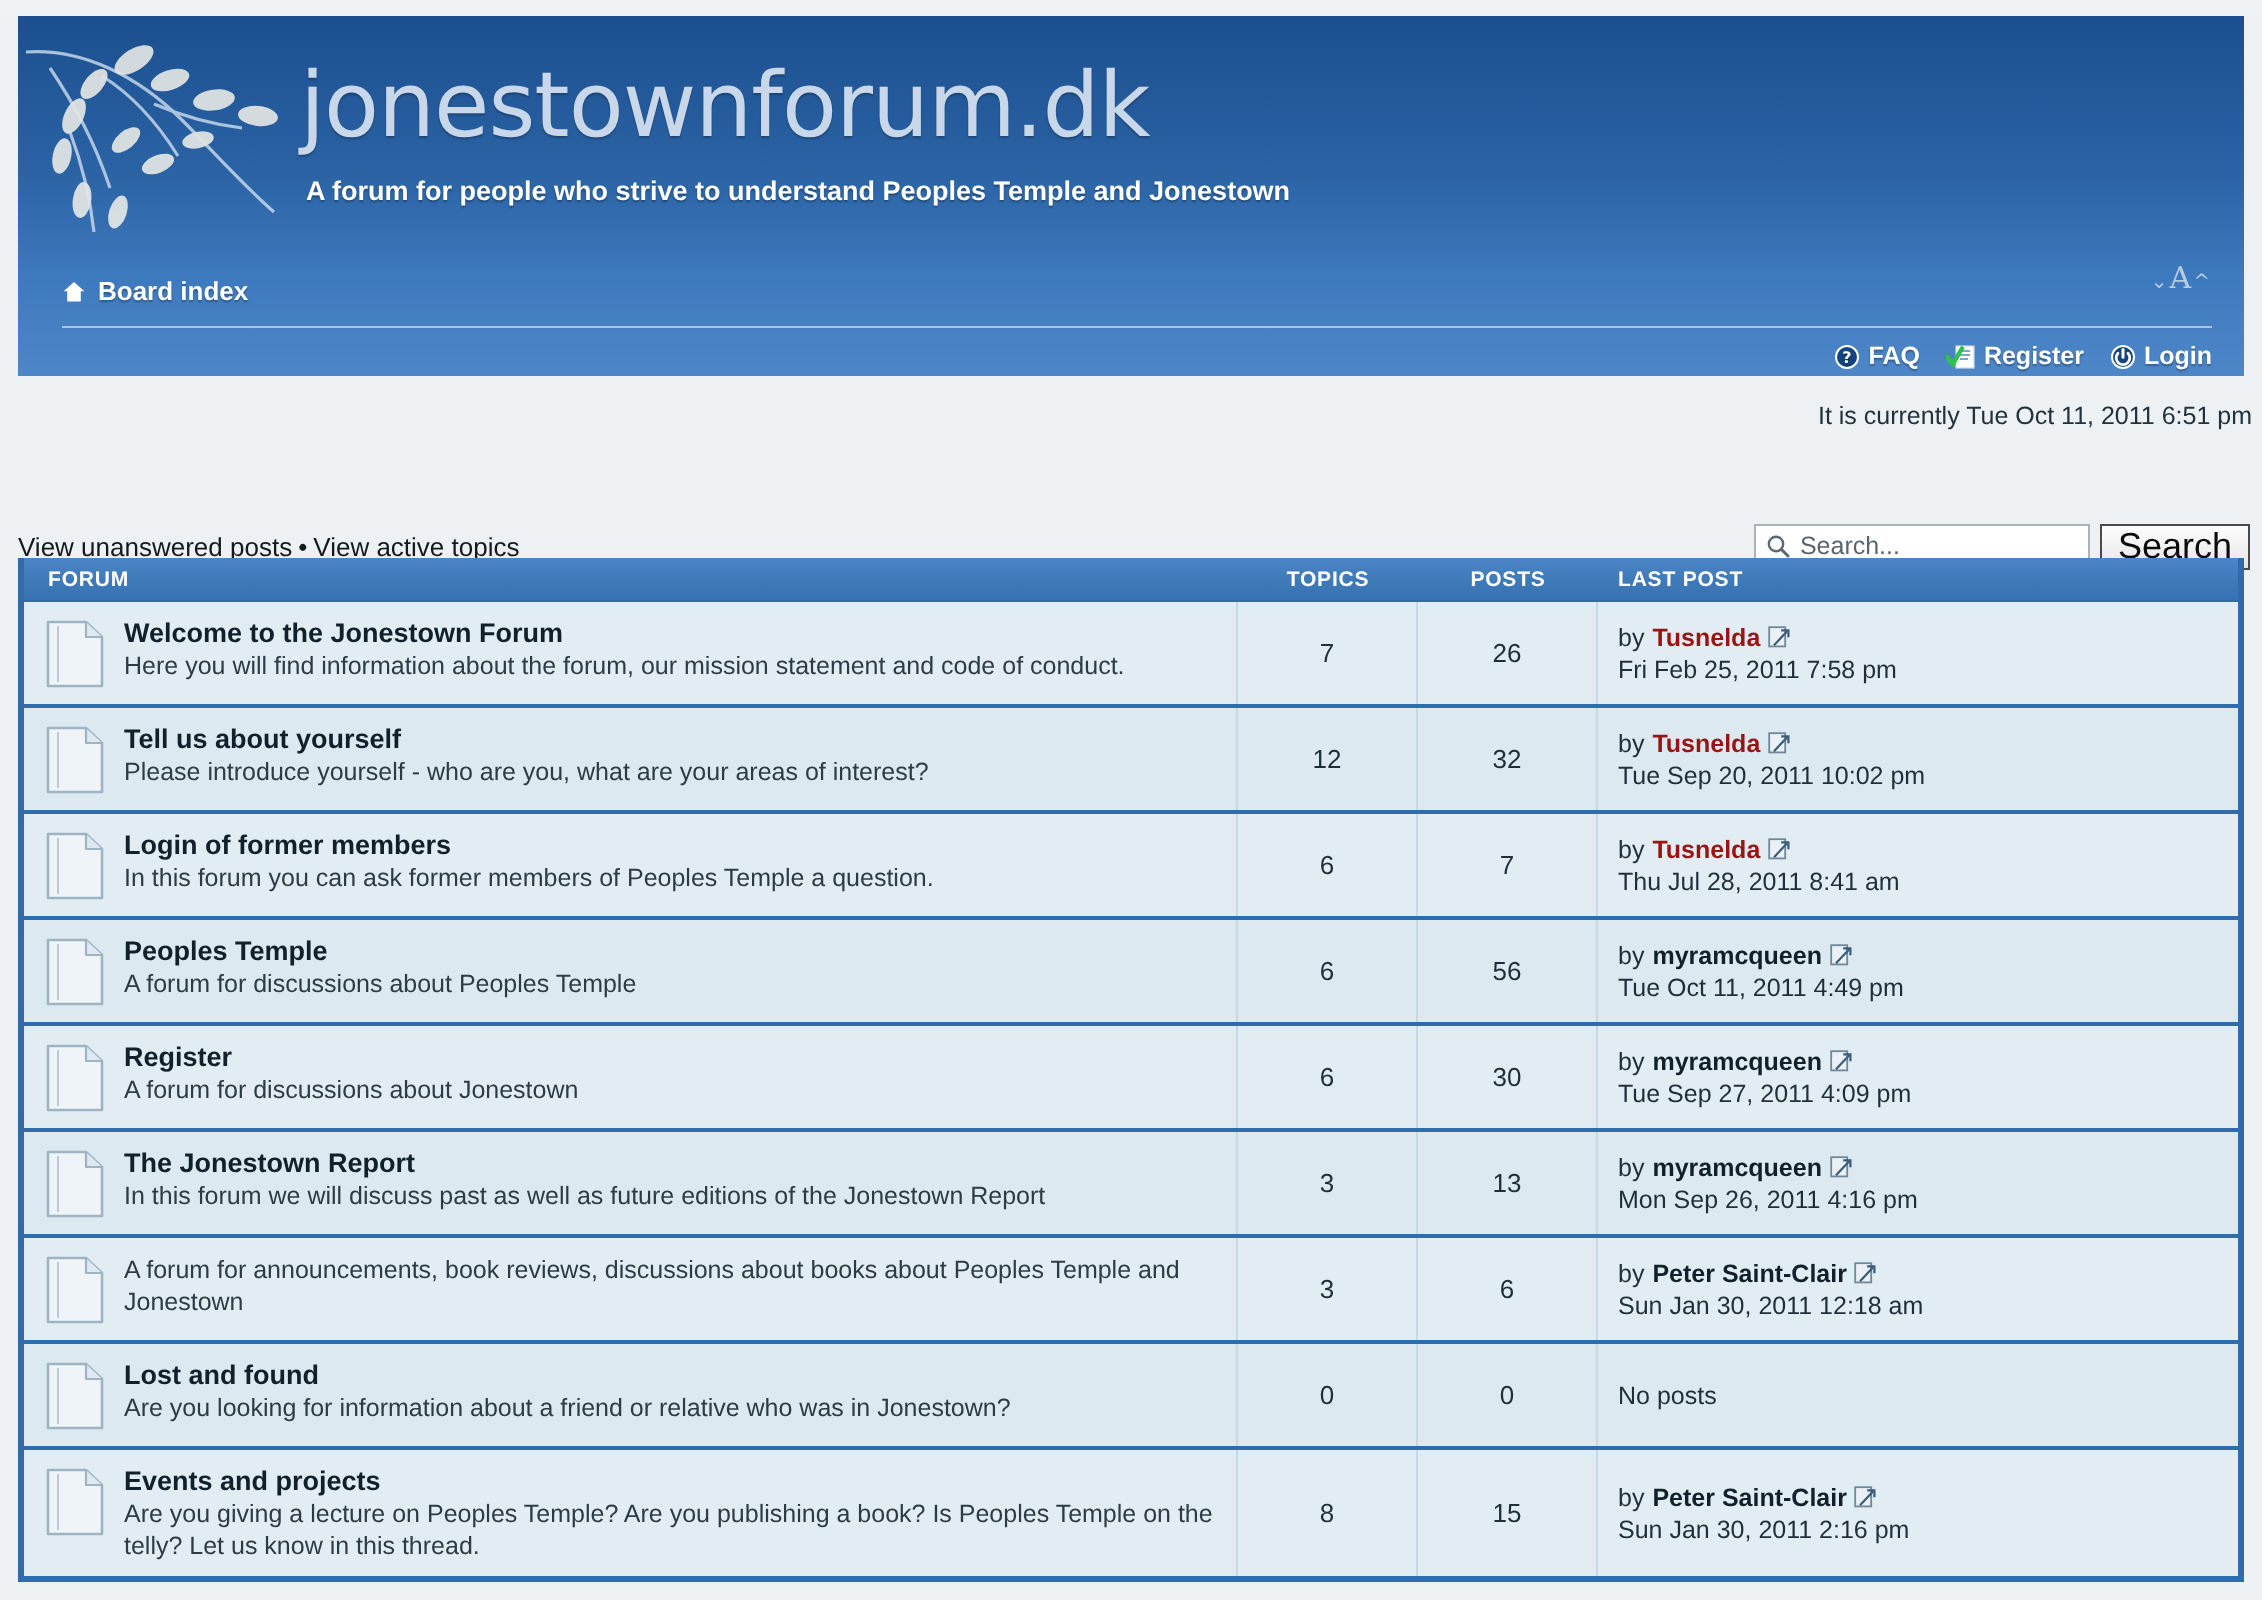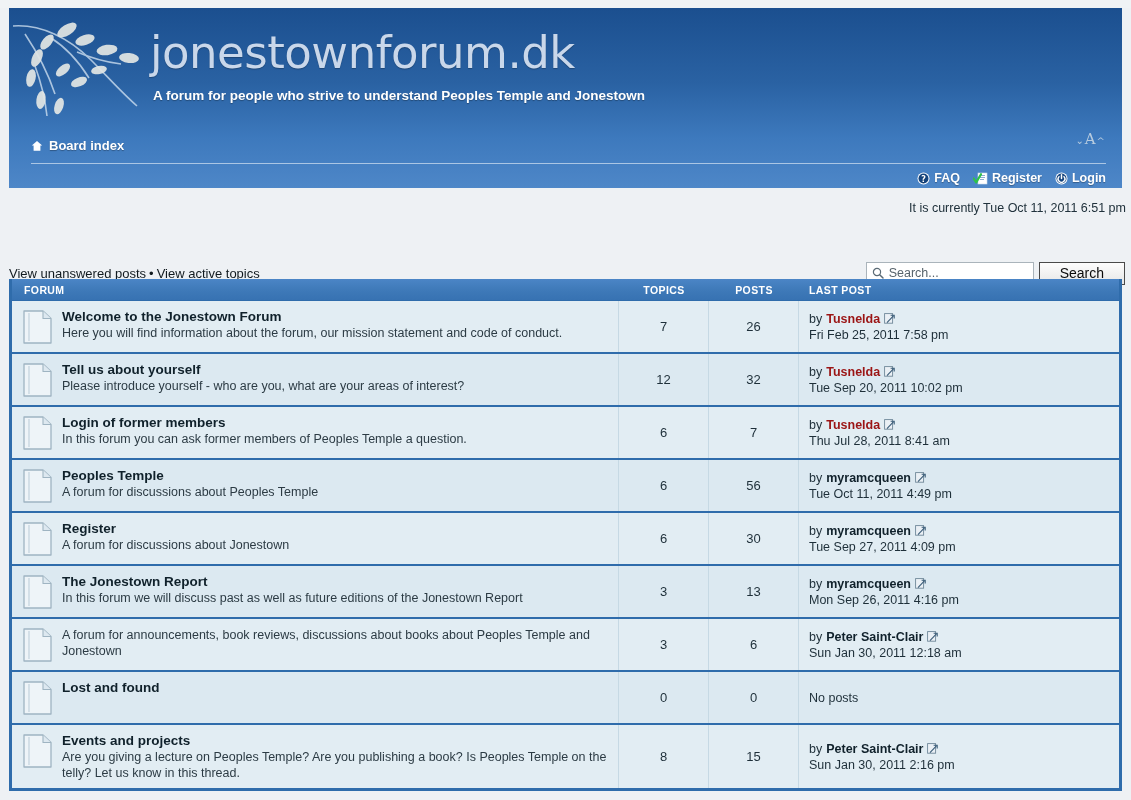--- a/index.html
+++ b/index.html
@@ -114,24 +114,24 @@
     background: #ffffff;
     display: flex; align-items: center;
     padding: 0 5px; gap: 5px;
   }
   .search-field .ph {
     font-size: 12.5px; color: #58646c;
     font-family: "Liberation Sans", sans-serif;
   }
   .search-btn {
     height: 23px;
-    padding: 0 20px;
+    padding: 0 8px;
     border: 1px solid #4a4a4a;
     background: linear-gradient(to bottom,#fdfdfd,#e6e6e6);
-    font-size: 14px;
+    font-size: 18px;
     color: #0b0b0b;
     cursor: pointer;
     font-family: "Liberation Sans", sans-serif;
   }
 
   
   .forumbox {
     position: absolute;
     left: 9px; top: 271px;
     width: 1113px;
@@ -504,20 +504,21 @@
         </div>
         <div class="frow alt">
           <div class="fcell-forum">
             <svg class="ficon" viewBox="0 0 31 36">
               <path d="M2 2 H21 L29 9.5 V34 H2 Z" fill="#eef4f8" stroke="#9fb4c2" stroke-width="1.3" stroke-linejoin="round"></path>
               <path d="M21 2 L21 9.5 L29 9.5" fill="#dde8f0" stroke="#9fb4c2" stroke-width="1.1" stroke-linejoin="round"></path>
               <path d="M7 4 V32" stroke="#b9cbd7" stroke-width="1"></path>
             </svg>
             <div class="ftext">
               <div class="ftitle">Lost and found</div>
+              <div class="fdesc">Are you looking for information about a friend or relative who was in Jonestown?</div>
             </div>
           </div>
           <div class="fcell-num">0</div>
           <div class="fcell-num">0</div>
           <div class="fcell-last">
             <div class="lp-noposts">No posts</div>
           </div>
         </div>
         <div class="frow">
           <div class="fcell-forum">

